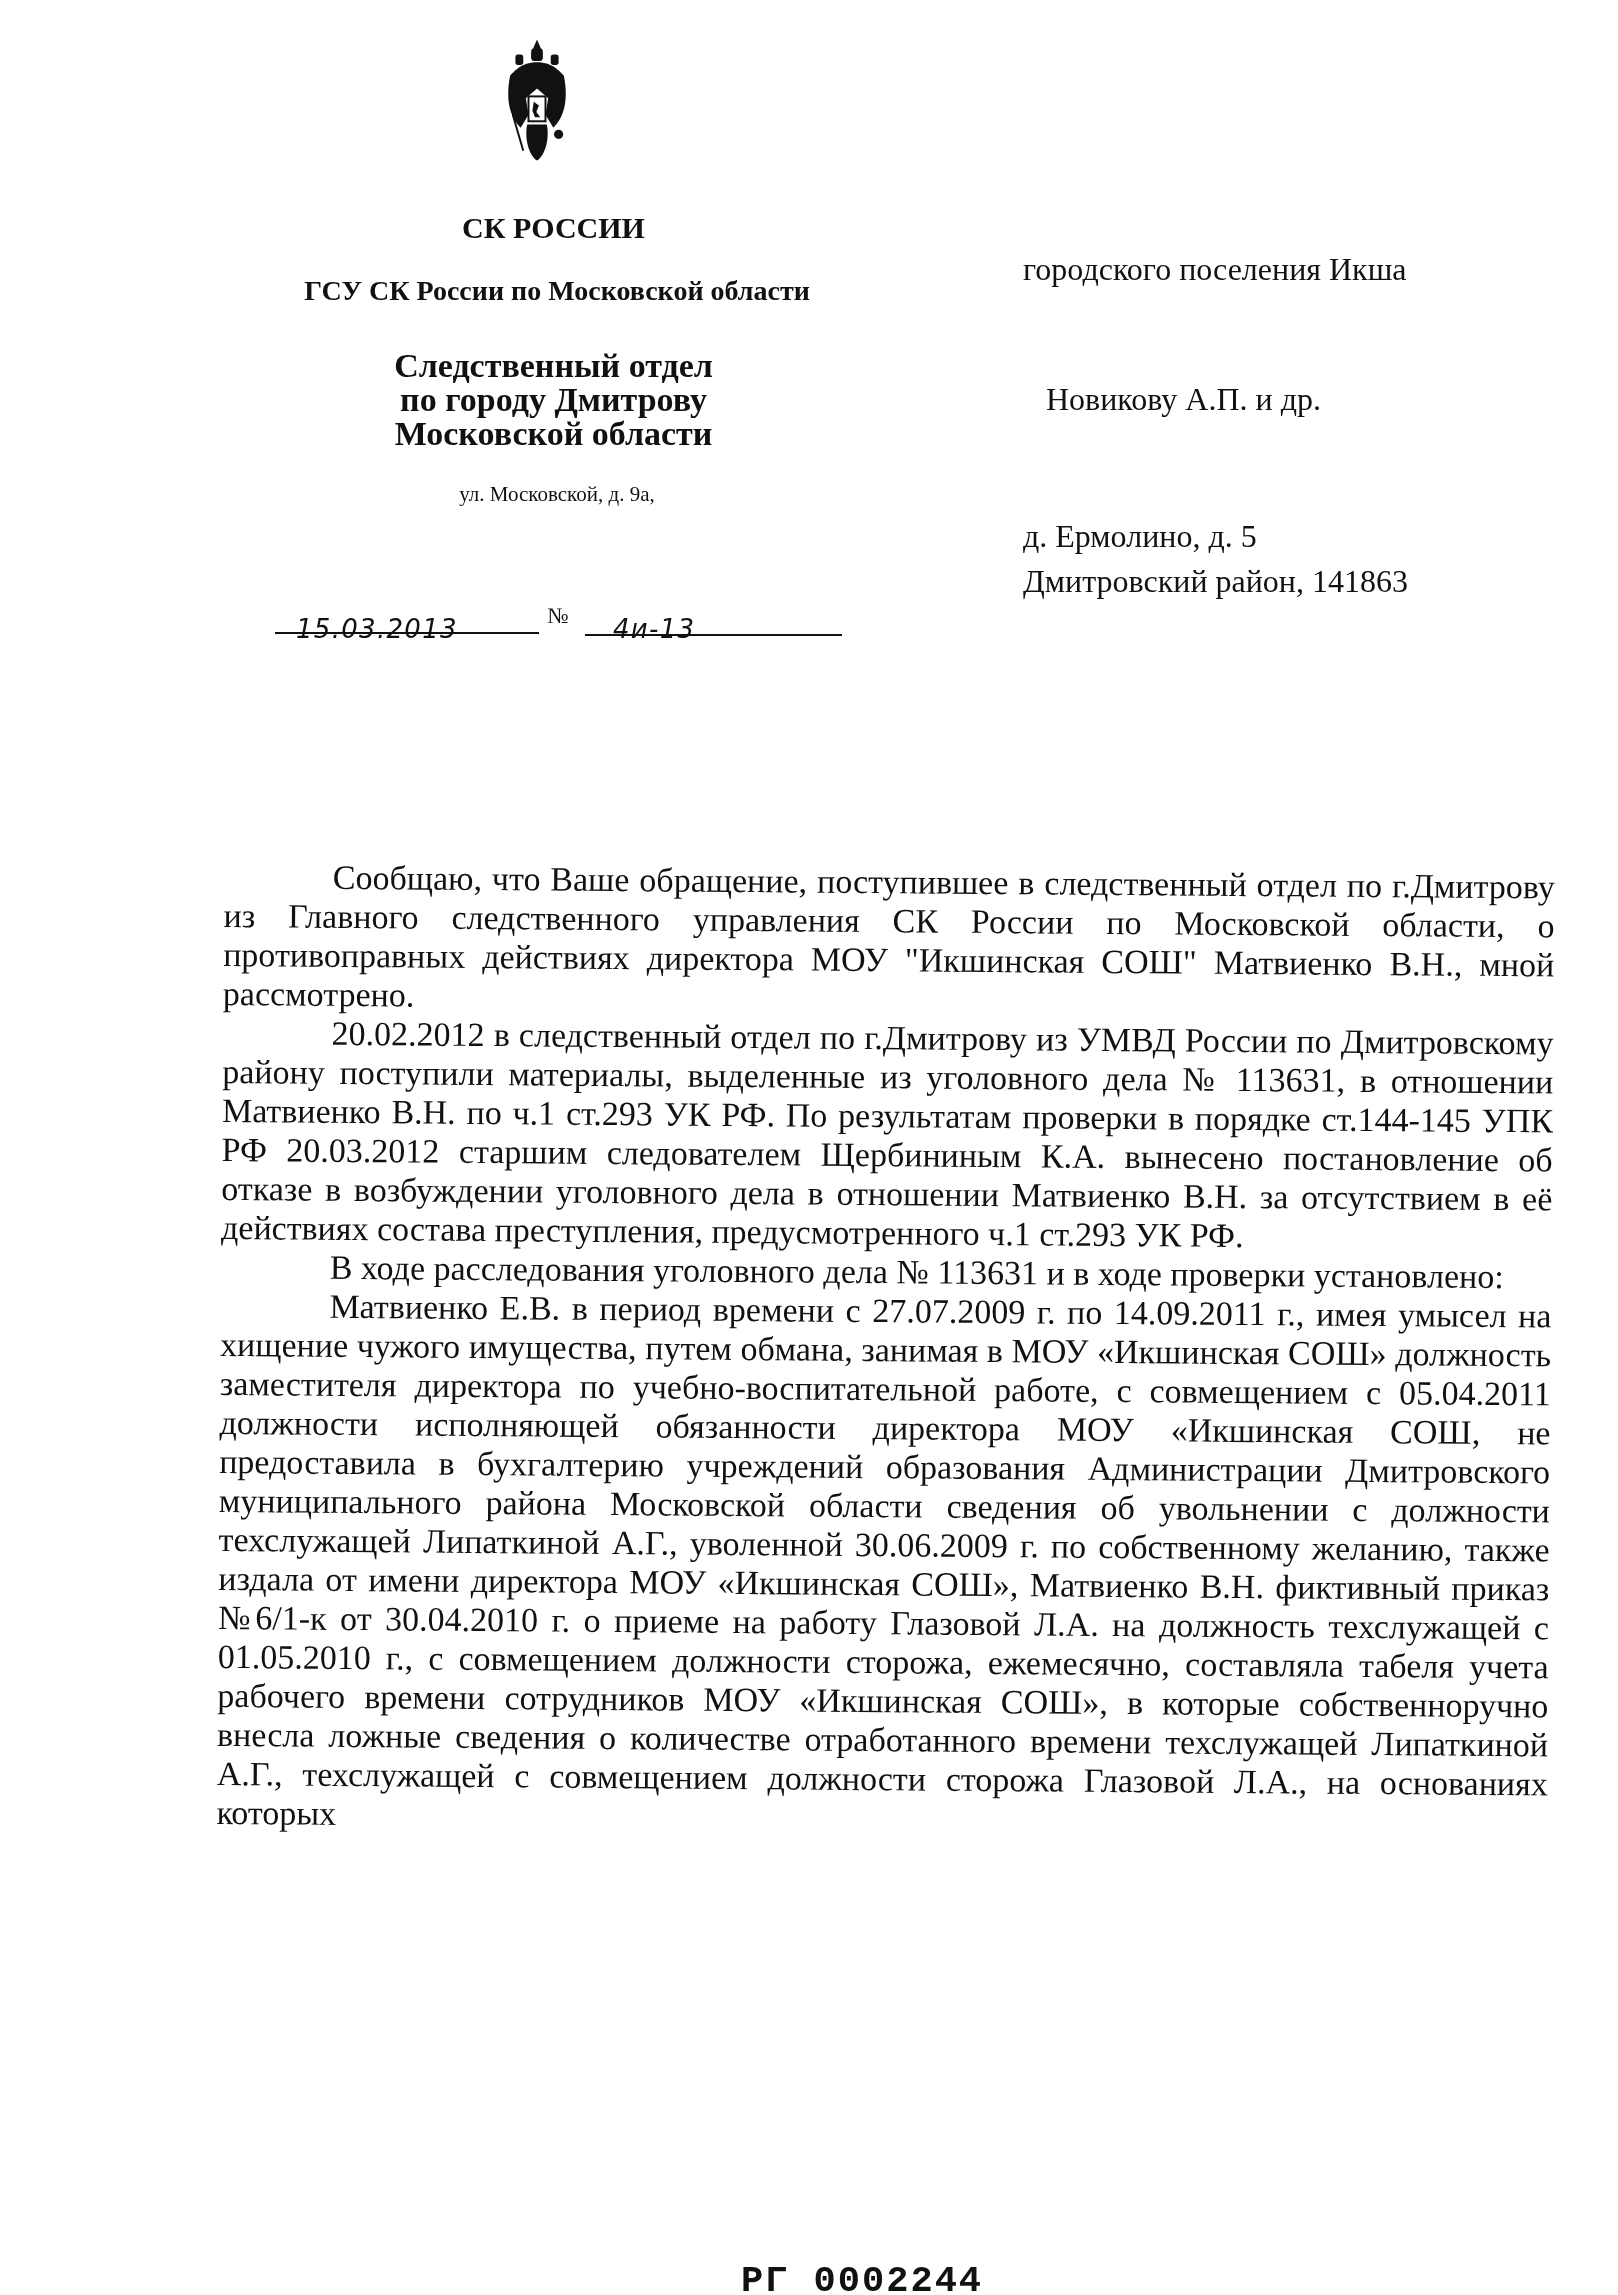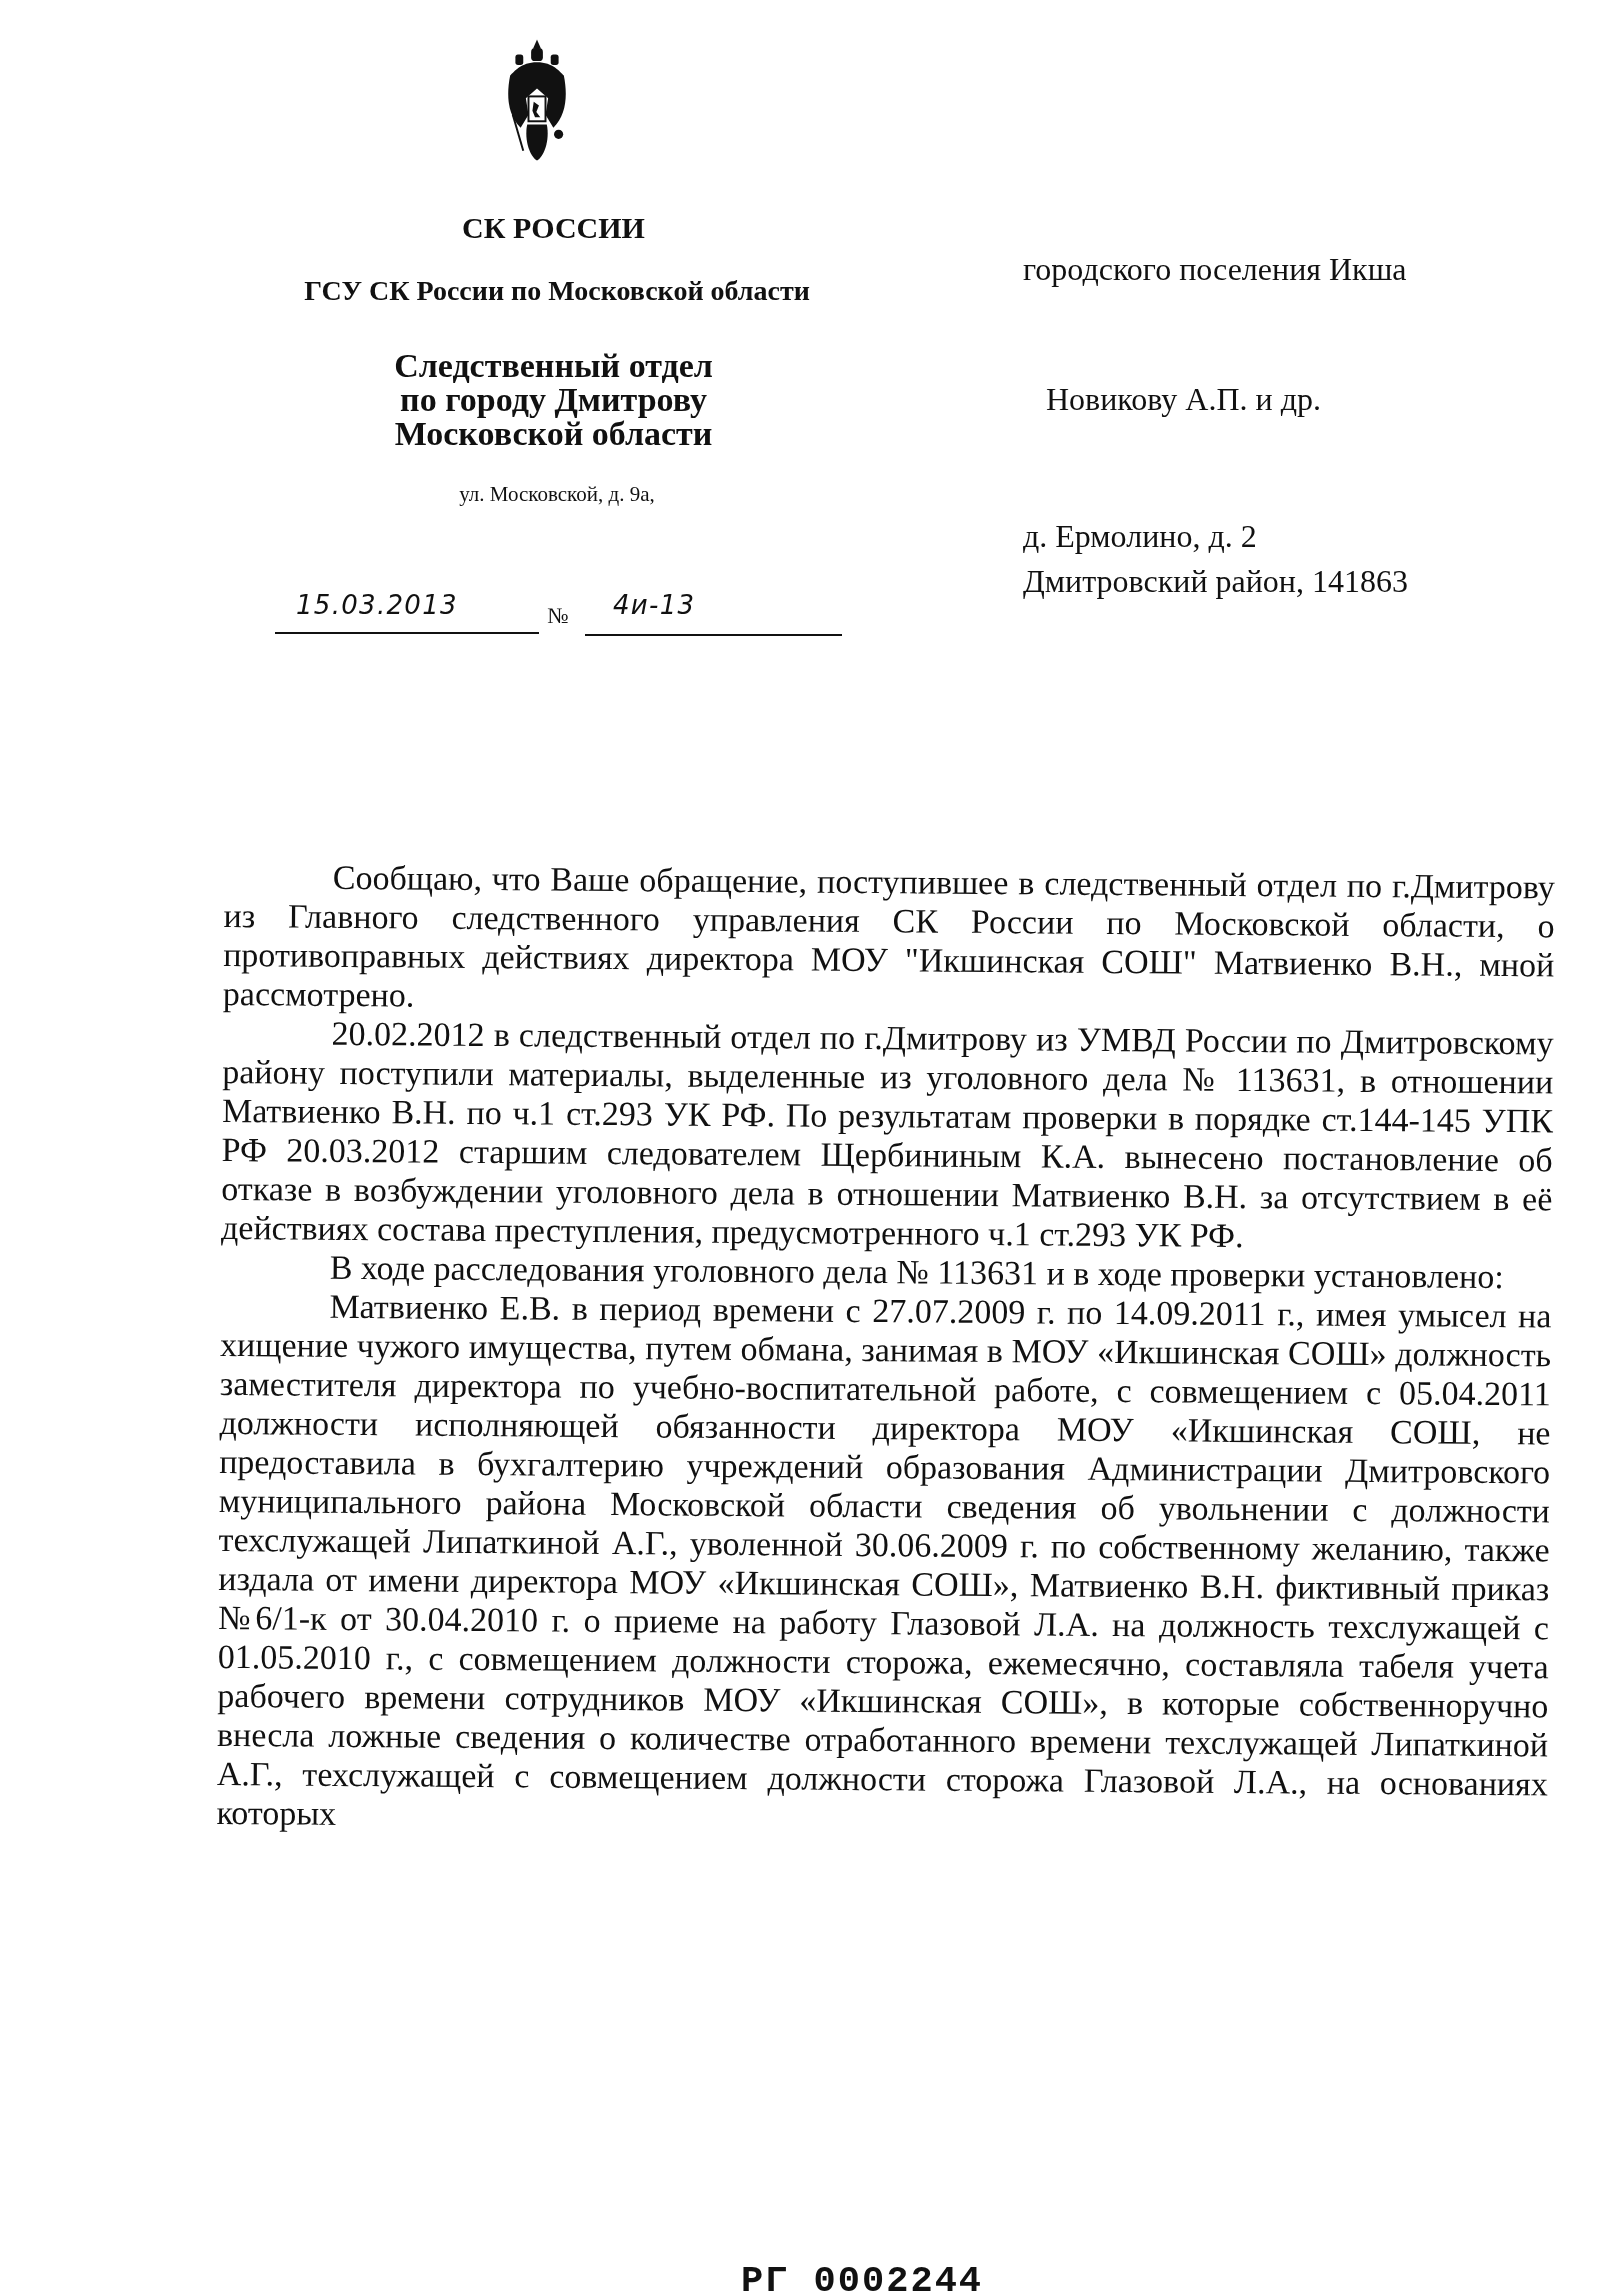--- a/index.html
+++ b/index.html
@@ -10,21 +10,21 @@
     .abs { position: absolute; }
     .emblem { left: 501px; top: 36px; width: 72px; height: 128px; }
     .hdr { text-align: center; font-weight: bold; }
     .org1 { left: 369px; top: 211px; width: 369px; font-size: 30px; }
     .org2 { left: 267px; top: 275px; width: 580px; font-size: 28px; }
     .org3 { left: 369px; top: 349px; width: 369px; font-size: 34px; line-height: 34px; }
     .addr { left: 277px; top: 478px; width: 560px; text-align: center; font-size: 21px; line-height: 32px; }
     .date-line { left: 275px; top: 592px; width: 264px; height: 40px; border-bottom: 2px solid #111; }
     .no-label { left: 547px; top: 603px; font-size: 22.4px; }
     .num-line { left: 585px; top: 594px; width: 257px; height: 40px; border-bottom: 2px solid #111; }
-    .hand { font-family: "DejaVu Sans", sans-serif; font-size: 26px; font-style: italic; letter-spacing: 1.3px; }
+    .hand { font-family: "DejaVu Sans", sans-serif; font-size: 26px; font-style: italic; letter-spacing: 1.3px; margin-top: 24px; }
     .date-val { left: 296px; top: 590px; }
     .num-val { left: 613px; top: 590px; }
     .recipient { left: 1023px; top: 249px; width: 527px; font-size: 32px; line-height: 41px; }
     .recipient2 { left: 1046px; top: 381px; font-size: 32px; }
     .raddr { left: 1023px; top: 514px; width: 527px; font-size: 32px; line-height: 45px; }
     .body-text {
       left: 224px; top: 857px; width: 1331px; font-size: 34px; line-height: 39px;
       text-align: justify; transform: rotate(0.45deg); transform-origin: 0 0;
     }
     .body-text p { margin: 0; text-indent: 109px; }
@@ -63,21 +63,21 @@
 <div class="abs hand date-val">15.03.2013</div>
 <div class="abs no-label">№</div>
 <div class="abs num-line"></div>
 <div class="abs hand num-val">4и-13</div>
 
 <div class="abs recipient">
   <div>городского поселения Икша</div>
 </div>
 <div class="abs recipient2">Новикову А.П. и др.</div>
 <div class="abs raddr">
-  <div>д. Ермолино, д. 2</div>
+  <div>д. Ермолино, д. 5</div>
   <div>Дмитровский район, 141863</div>
 </div>
 
 <div class="abs body-text">
   <p>Сообщаю, что Ваше обращение, поступившее в следственный отдел по г.Дмитрову из Главного следственного управления СК России по Московской области, о противоправных действиях директора МОУ "Икшинская СОШ" Матвиенко В.Н., мной рассмотрено.</p>
   <p>20.02.2012 в следственный отдел по г.Дмитрову из УМВД России по Дмитровскому району поступили материалы, выделенные из уголовного дела № 113631, в отношении Матвиенко В.Н. по ч.1 ст.293 УК РФ. По результатам проверки в порядке ст.144-145 УПК РФ 20.03.2012 старшим следователем Щербининым К.А. вынесено постановление об отказе в возбуждении уголовного дела в отношении Матвиенко В.Н. за отсутствием в её действиях состава преступления, предусмотренного ч.1 ст.293 УК РФ.</p>
   <p>В ходе расследования уголовного дела № 113631 и в ходе проверки установлено:</p>
   <p>Матвиенко Е.В. в период времени с 27.07.2009 г. по 14.09.2011 г., имея умысел на хищение чужого имущества, путем обмана, занимая в МОУ «Икшинская СОШ» должность заместителя директора по учебно-воспитательной работе, с совмещением с 05.04.2011 должности исполняющей обязанности директора МОУ «Икшинская СОШ, не предоставила в бухгалтерию учреждений образования Администрации Дмитровского муниципального района Московской области сведения об увольнении с должности техслужащей Липаткиной А.Г., уволенной 30.06.2009 г. по собственному желанию, также издала от имени директора МОУ «Икшинская СОШ», Матвиенко В.Н. фиктивный приказ №6/1-к от 30.04.2010 г. о приеме на работу Глазовой Л.А. на должность техслужащей с 01.05.2010 г., с совмещением должности сторожа, ежемесячно, составляла табеля учета рабочего времени сотрудников МОУ «Икшинская СОШ», в которые собственноручно внесла ложные сведения о количестве отработанного времени техслужащей Липаткиной А.Г., техслужащей с совмещением должности сторожа Глазовой Л.А., на основаниях которых</p>
 </div>
 

